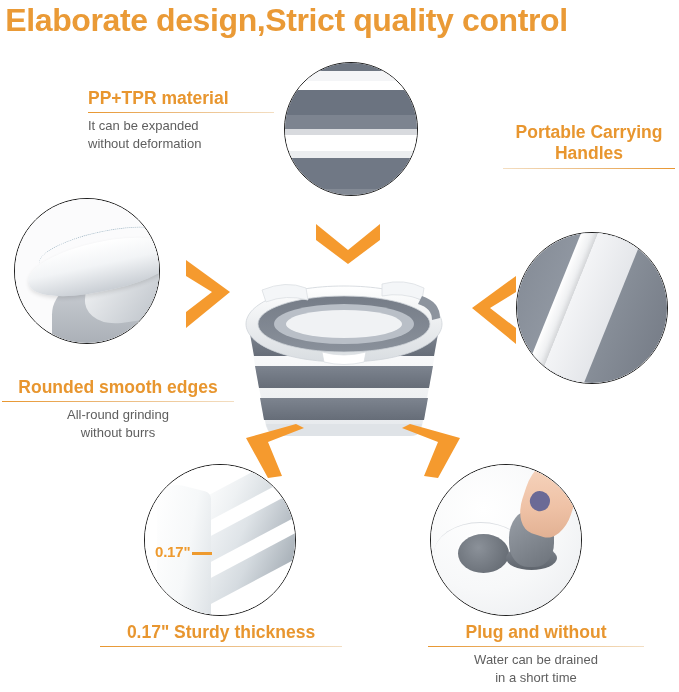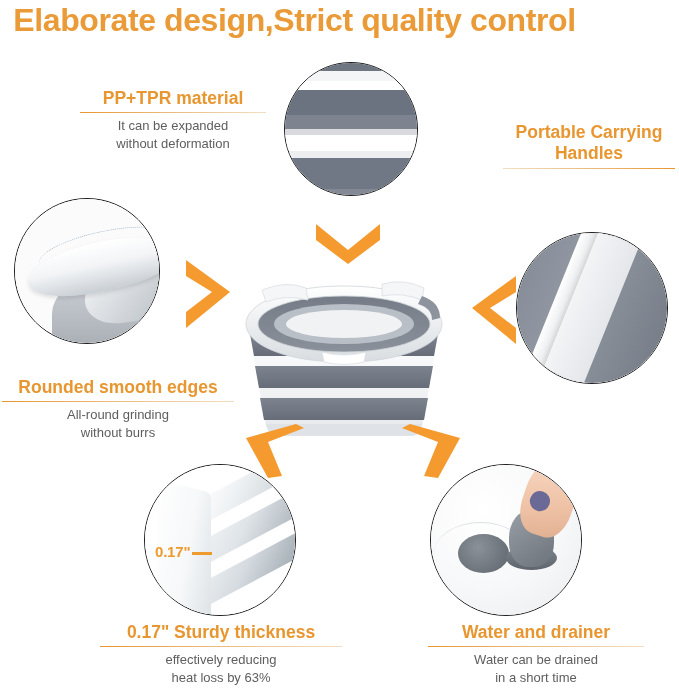--- a/index.html
+++ b/index.html
@@ -15,21 +15,21 @@
   .infographic {
     position: relative;
     width: 679px;
     height: 692px;
     background: #ffffff;
   }
 
   
   .page-title {
     position: absolute;
-    left: 8px;
+    left: 0;
     top: 2px;
     width: 573px;
     text-align: center;
     font-size: 32px;
     font-weight: bold;
     color: #EA9A36;
     letter-spacing: -0.4px;
     white-space: nowrap;
   }
 
@@ -55,21 +55,21 @@
   }
 
   .feature-desc {
     font-size: 13px;
     color: #5E5E5E;
     line-height: 1.35;
     white-space: pre-line;
   }
 
   
-  #fb-material   { left: 80px;  top: 88px;  width: 186px; text-align: center; }
+  #fb-material   { left: 88px;  top: 88px;  width: 186px; }
   #fb-handles    { left: 503px; top: 122px; width: 172px; text-align: center; }
   #fb-edges      { left: 2px;   top: 348px; width: 232px; text-align: center; margin-top: 29px; }
   #fb-thickness  { left: 100px; top: 622px; width: 242px; text-align: center; }
   #fb-plug       { left: 428px; top: 622px; width: 216px; text-align: center; }
 
   
   .detail-circle {
     position: absolute;
     border-radius: 50%;
     border: 1.4px solid #1d1d1d;
@@ -355,24 +355,22 @@
   <div class="feature-block" id="fb-edges">
     <div class="feature-heading">Rounded smooth edges</div>
     <div class="feature-rule"></div>
     <div class="feature-desc">All-round grinding
 without burrs</div>
   </div>
 
   <div class="feature-block" id="fb-thickness">
     <div class="feature-heading">0.17" Sturdy thickness</div>
     <div class="feature-rule"></div>
-    <div class="feature-desc">effectively reducing
-heat loss by 63%</div>
   </div>
 
   <div class="feature-block" id="fb-plug">
-    <div class="feature-heading">Water and drainer</div>
+    <div class="feature-heading">Plug and without</div>
     <div class="feature-rule"></div>
     <div class="feature-desc">Water can be drained
 in a short time</div>
   </div>
 
 </div>
 
 </body></html>

